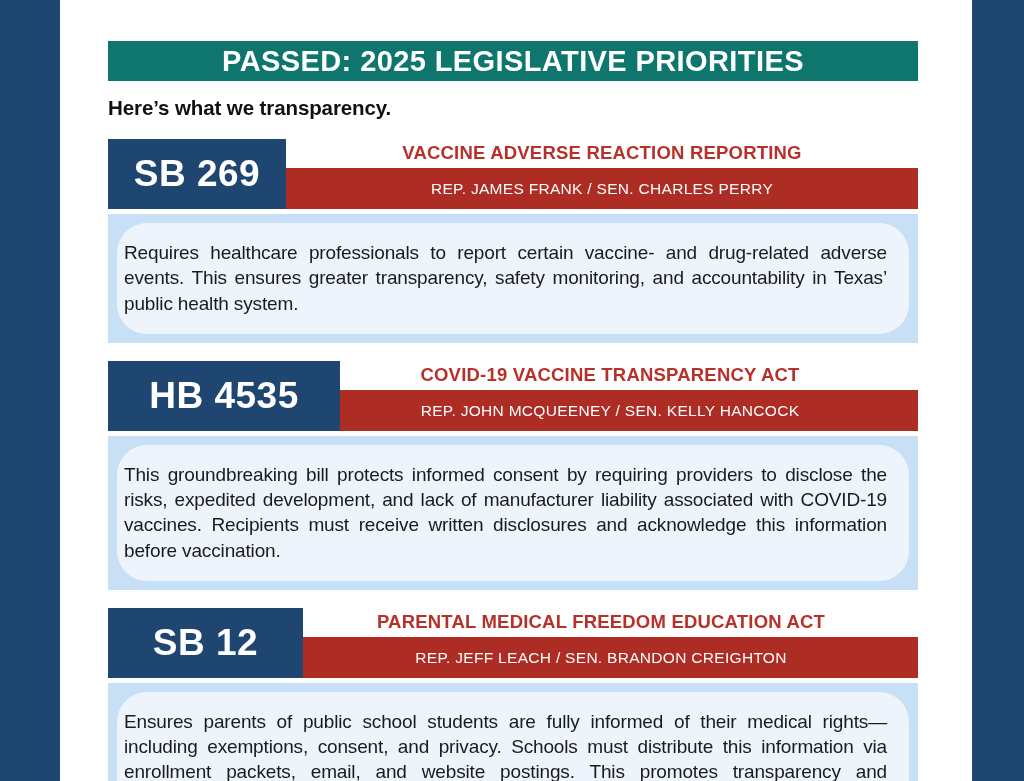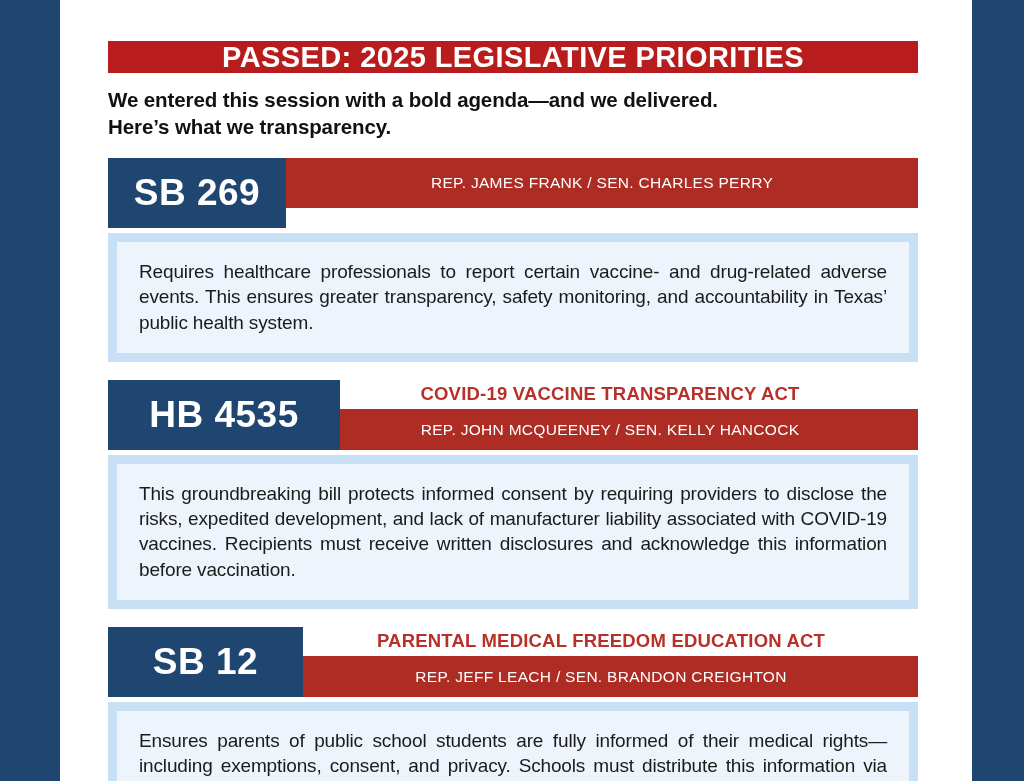--- a/index.html
+++ b/index.html
@@ -41,22 +41,22 @@
     left: 108px;
     top: 0;
     width: 810px;
     height: 781px;
     box-sizing: border-box;
   }
 
   
   .header-banner {
     margin-top: 41px;
-    height: 32px;
-    background: #b91c1c;
+    height: 40px;
+    background: #0f766e;
     display: flex;
     align-items: center;
     justify-content: center;
   }
   .header-banner .title {
     color: #ffffff;
     font-size: 29px;
     font-weight: 700;
     letter-spacing: 0.4px;
     text-align: center;
@@ -151,21 +151,22 @@
   
   .bill-desc-outer {
     margin-top: 5px;
     background: #c7e0f6;
     padding: 9px;
     box-sizing: border-box;
   }
   .bill-desc-inner {
     background: #edf4fc;
     box-sizing: border-box;
-    padding: 17px 22px 18px 22px;
+    padding: 17px 22px 18px 7px;
+    border-radius: 30px;
   }
   .bill-desc-text {
     color: #1b1b1b;
     font-size: 19px;
     line-height: 1.33;
     text-align: justify;
     text-align-last: left;
     letter-spacing: -0.15px;
   }
 
@@ -190,28 +191,30 @@
   <div class="rail rail-left"></div>
   <div class="rail rail-right"></div>
 
   <div class="content">
 
     <div class="header-banner">
       <div class="title">PASSED: 2025 LEGISLATIVE PRIORITIES</div>
     </div>
 
     <div class="intro">
-      <span>We entered this session with a bold agenda—and we delivered.</span>
       <span class="line2">Here’s what we transparency.</span>
     </div>
 
     <div class="bill">
       <div class="bill-head offset-sb269">
         <div class="bill-number plate-w-sb269">SB 269</div>
         <div class="bill-head-right">
+          <div class="bill-title-row">
+            <span class="bill-title">VACCINE ADVERSE REACTION REPORTING</span>
+          </div>
           <div class="bill-sponsor-row">
             <span class="bill-sponsor">REP. JAMES FRANK / SEN. CHARLES PERRY</span>
           </div>
         </div>
       </div>
       <div class="bill-desc-outer">
         <div class="bill-desc-inner">
           <div class="bill-desc-text">Requires healthcare professionals to report certain vaccine- and drug-related adverse events. This ensures greater transparency, safety monitoring, and accountability in Texas’ public health system.</div>
         </div>
       </div>

